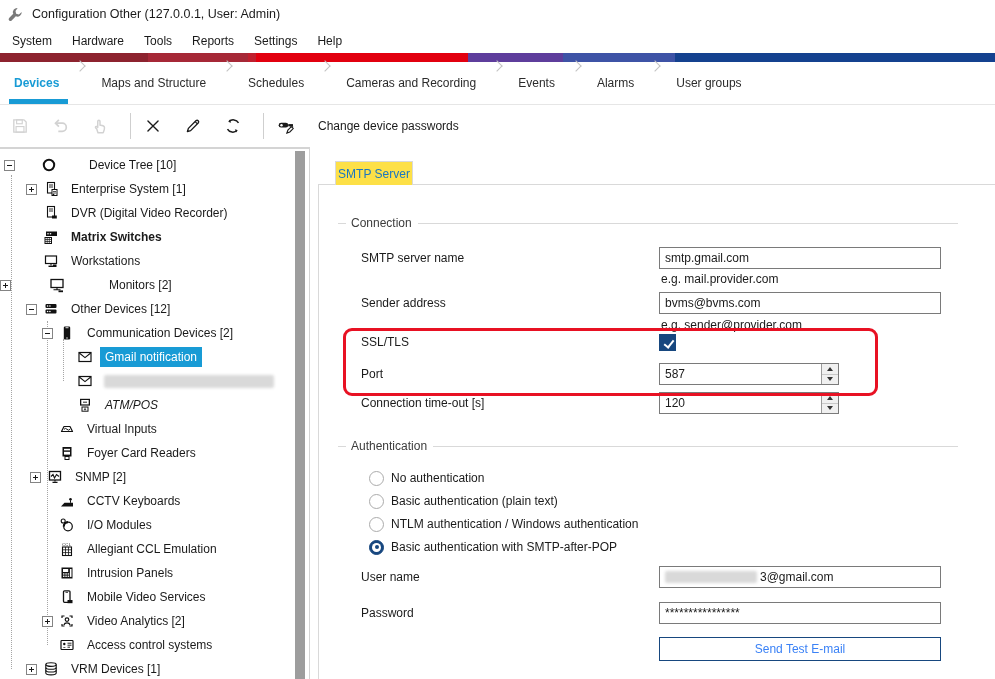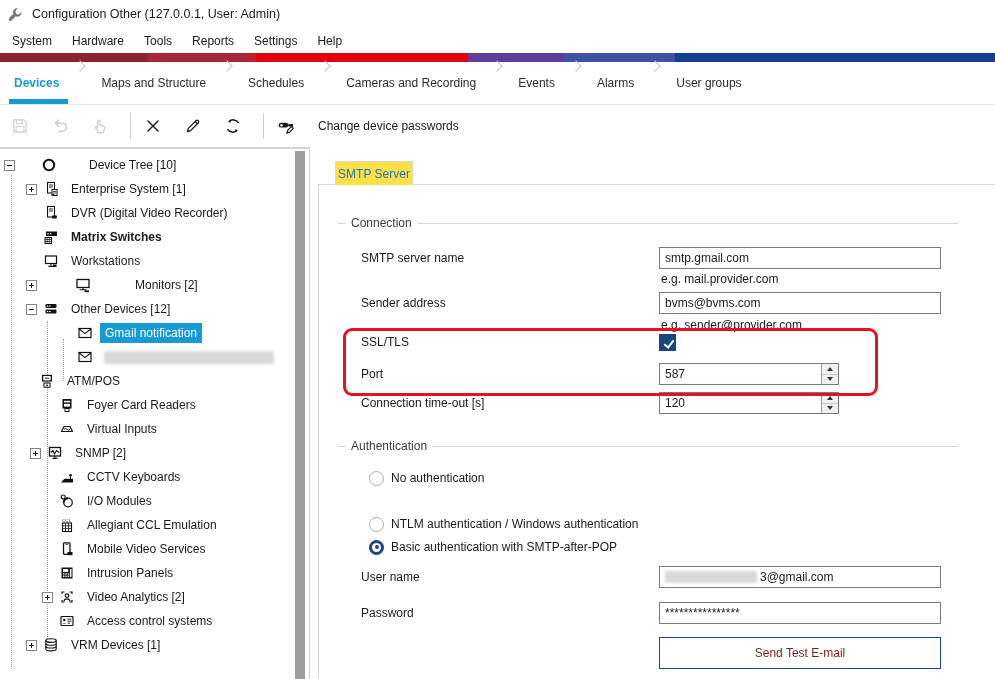--- a/index.html
+++ b/index.html
@@ -66,21 +66,21 @@
   .sb.dn::after{border-top:4px solid #333}
   .checkbox{position:absolute;left:340px;width:17px;height:17px;box-sizing:border-box;border:1px solid #8a8a8a;background:#fff}
   .checkbox.on{background:var(--navy);border-color:var(--navy)}
   .checkbox.on::after{content:"";position:absolute;left:5.5px;top:2.5px;width:4px;height:8px;border:solid #fff;border-width:0 2px 2px 0;transform:rotate(38deg)}
   .annotation{position:absolute;left:24px;top:143px;width:529px;height:62px;border:3px solid var(--red);border-radius:9px;z-index:3;pointer-events:none}
   .auth-row{position:absolute;left:50px;height:16px;display:flex;align-items:center;gap:7px;white-space:nowrap}
   .radio{width:15px;height:15px;border-radius:50%;border:1px solid #ababab;background:#fff;box-sizing:border-box;position:relative;flex:none}
   .radio.on{border-color:var(--navy);background:var(--navy)}
   .radio.on::after{content:"";position:absolute;top:2px;left:2px;right:2px;bottom:2px;border-radius:50%;background:#fff}
   .radio.on::before{content:"";position:absolute;top:4.5px;left:4.5px;right:4.5px;bottom:4.5px;border-radius:50%;background:var(--navy);z-index:1}
-  .send-btn{position:absolute;left:340px;top:452px;width:282px;height:32px;box-sizing:border-box;background:#fff;border:1px solid var(--navy);color:#7f1d1d;display:flex;align-items:center;justify-content:center;cursor:pointer}
+  .send-btn{position:absolute;left:340px;top:452px;width:282px;height:24px;box-sizing:border-box;background:#fff;border:1px solid var(--navy);color:#3b82f6;display:flex;align-items:center;justify-content:center;cursor:pointer}
 </style>
 </head>
 <body style="--accent: #189bd5; --navy: #17477f; --red: #e81123; --linkblue: #1b76bf;">
 
 <div class="titlebar">
   <span class="w-icon">
       <svg viewBox="0 0 16 16" width="17" height="17">
         <path d="M10 1.8a4 4 0 0 0-4.1 5.5L2 11.2a1.7 1.7 0 0 0 2.4 2.4l3.9-3.9a4 4 0 0 0 5.5-4.1L11.2 8 8.6 7.4 8 4.8Z" fill="#7a7a7a"></path>
       </svg>
     </span>
@@ -244,21 +244,21 @@
         <span class="icon">
           <svg viewBox="0 0 16 16" width="16" height="16">
             <rect x="2.5" y="3" width="11" height="7.5" fill="#fff" stroke="#111" stroke-width="1.2"></rect>
             <path d="M8 10.5v2" stroke="#111" stroke-width="1.1"></path>
             <path d="M5.5 13.3h5" stroke="#111" stroke-width="1.4"></path>
             <rect x="10" y="11.5" width="3.5" height="2.5" fill="#111"></rect>
           </svg>
         </span>
         <span class="tlabel">Workstations</span>
       </div>
-      <div class="trow" style="padding-left: 26px; gap: 32px;">
+      <div class="trow" style=" gap: 32px;">
         <div class="exp plus"></div>
         <span class="icon">
           <svg viewBox="0 0 16 16" width="16" height="16">
             <rect x="2" y="2.5" width="12" height="8" fill="#fff" stroke="#111" stroke-width="1.3"></rect>
             <path d="M8 10.5v1.8M4.5 12.8h7" stroke="#111" stroke-width="1.1"></path>
             <rect x="9.5" y="13.4" width="4.5" height="1.8" fill="#111"></rect>
           </svg>
         </span>
         <span class="tlabel">Monitors [2]</span>
       </div>
@@ -269,75 +269,86 @@
             <rect x="2.5" y="3" width="11" height="4" rx="1" fill="#111"></rect>
             <rect x="2.5" y="8.5" width="11" height="4" rx="1" fill="#111"></rect>
             <circle cx="4.6" cy="5" r=".8" fill="#fff"></circle>
             <circle cx="6.9" cy="5" r=".8" fill="#fff"></circle>
             <circle cx="4.6" cy="10.5" r=".8" fill="#fff"></circle>
             <circle cx="6.9" cy="10.5" r=".8" fill="#fff"></circle>
           </svg>
         </span>
         <span class="tlabel">Other Devices [12]</span>
       </div>
+      <div class="trow" style="padding-left: 42px;">
+        <div class="exp"></div>
+        <span class="icon">
+          <svg viewBox="0 0 16 16" width="16" height="16">
+            <rect x="4.8" y="1.5" width="6.4" height="13" rx="1.2" fill="#111"></rect>
+            <rect x="6.5" y="2.3" width="3" height=".9" fill="#fff"></rect>
+            <circle cx="8" cy="13" r=".7" fill="#fff"></circle>
+          </svg>
+        </span>
+        <span class="tlabel">Communication Devices [2]</span>
+      </div>
       <div class="trow" style="padding-left: 60px;">
         <div class="exp noexp"></div>
         <span class="icon">
           <svg viewBox="0 0 16 16" width="16" height="16">
             <rect x="2" y="3.5" width="12" height="9" fill="#fff" stroke="#111" stroke-width="1.2"></rect>
             <path d="M2.3 4 8 8.6 13.7 4" fill="none" stroke="#111" stroke-width="1.1"></path>
           </svg>
         </span>
         <span class="tlabel sel">Gmail notification</span>
       </div>
       <div class="trow" style="padding-left: 60px;">
         <div class="exp noexp"></div>
         <span class="icon">
           <svg viewBox="0 0 16 16" width="16" height="16">
             <rect x="2" y="3.5" width="12" height="9" fill="#fff" stroke="#111" stroke-width="1.2"></rect>
             <path d="M2.3 4 8 8.6 13.7 4" fill="none" stroke="#111" stroke-width="1.1"></path>
           </svg>
         </span>
         <span class="redact tree"></span>
       </div>
-      <div class="trow" style="padding-left: 22px;">
+      <div class="trow" style="padding-left: 60px; font-style: italic;">
         <div class="exp noexp"></div>
         <span class="icon">
           <svg viewBox="0 0 16 16" width="16" height="16">
             <rect x="3" y="1.8" width="10" height="6.8" fill="#111"></rect>
             <rect x="4.3" y="3" width="7.4" height="4.4" fill="#fff"></rect>
             <path d="M6 5.2h4" stroke="#111" stroke-width=".9"></path>
             <rect x="5" y="10" width="6" height="4.2" fill="#fff" stroke="#111" stroke-width="1"></rect>
             <path d="M8 10.6v2.4M7.1 12.2l.9 1 .9-1" fill="none" stroke="#111" stroke-width=".8"></path>
           </svg>
         </span>
         <span class="tlabel">ATM/POS</span>
       </div>
       <div class="trow" style="padding-left: 42px;">
         <div class="exp noexp"></div>
         <span class="icon">
           <svg viewBox="0 0 16 16" width="16" height="16">
+            <path d="M2.5 10.5 5 5.5h6l2.5 5z" fill="#fff" stroke="#111" stroke-width="1.2" stroke-linejoin="round"></path>
+            <path d="M5 8.3q1.5-1.8 3 0t3 0" fill="none" stroke="#111" stroke-width="1"></path>
+          </svg>
+        </span>
+        <span class="tlabel">Virtual Inputs</span>
+      </div>
+      <div class="trow" style="padding-left: 42px;">
+        <div class="exp noexp"></div>
+        <span class="icon">
+          <svg viewBox="0 0 16 16" width="16" height="16">
             <rect x="3.5" y="2" width="9" height="9.5" fill="#111"></rect>
             <rect x="5" y="3.8" width="6" height="1.6" fill="#fff"></rect>
             <rect x="5" y="6.8" width="6" height="2.8" fill="#fff"></rect>
             <rect x="6" y="11.5" width="4" height="3" fill="#fff" stroke="#111" stroke-width="1"></rect>
           </svg>
         </span>
         <span class="tlabel">Foyer Card Readers</span>
       </div>
-      <div class="trow" style="padding-left: 42px;">
-        <div class="exp noexp"></div>
-        <span class="icon">
-          <svg viewBox="0 0 16 16" width="16" height="16">
-            <path d="M2.5 10.5 5 5.5h6l2.5 5z" fill="#fff" stroke="#111" stroke-width="1.2" stroke-linejoin="round"></path>
-            <path d="M5 8.3q1.5-1.8 3 0t3 0" fill="none" stroke="#111" stroke-width="1"></path>
-          </svg>
-        </span>
-        <span class="tlabel">Virtual Inputs</span>
-      </div>
       <div class="trow" style="padding-left: 30px;">
         <div class="exp plus"></div>
         <span class="icon">
           <svg viewBox="0 0 16 16" width="16" height="16">
             <rect x="2.5" y="2.5" width="11" height="8.5" fill="#fff" stroke="#111" stroke-width="1.3"></rect>
             <path d="M4 7.5 6 5.5l1.5 3.5L9.5 5.5 12 7.5" fill="none" stroke="#111" stroke-width="1.1"></path>
             <path d="M8 11v1.6M5.5 13.4h5" stroke="#111" stroke-width="1.1"></path>
           </svg>
         </span>
         <span class="tlabel">SNMP [2]</span>
@@ -368,31 +379,20 @@
       <div class="trow" style="padding-left: 42px;">
         <div class="exp noexp"></div>
         <span class="icon">
           <svg viewBox="0 0 16 16" width="16" height="16">
             <text x="3" y="4.8" font-size="4.2" fill="#111" letter-spacing=".3" font-family="inherit">CCL</text>
             <rect x="3.5" y="6" width="9" height="8.5" fill="#fff" stroke="#111" stroke-width="1.1"></rect>
             <path d="M3.5 8.8h9M3.5 11.6h9M6.5 6v8.5M9.5 6v8.5" stroke="#111" stroke-width=".8"></path>
           </svg>
         </span>
         <span class="tlabel">Allegiant CCL Emulation</span>
-      </div>
-      <div class="trow" style="padding-left: 42px;">
-        <div class="exp noexp"></div>
-        <span class="icon">
-          <svg viewBox="0 0 16 16" width="16" height="16">
-            <rect x="4.5" y="1.8" width="6.5" height="11.5" rx="1" fill="#fff" stroke="#111" stroke-width="1.3"></rect>
-            <path d="M6.5 3.4h2.5" stroke="#111" stroke-width=".8"></path>
-            <rect x="8.5" y="11" width="5" height="3.2" fill="#111"></rect>
-          </svg>
-        </span>
-        <span class="tlabel">Mobile Video Services</span>
       </div>
       <div class="trow" style="padding-left: 42px;">
         <div class="exp noexp"></div>
         <span class="icon">
           <svg viewBox="0 0 16 16" width="16" height="16">
             <rect x="2.5" y="2.5" width="11" height="11" fill="#111"></rect>
             <rect x="4" y="4" width="5.2" height="3" fill="#fff"></rect>
             <g fill="#fff">
               <rect x="4" y="8.3" width="1.5" height="1.3"></rect>
               <rect x="6.3" y="8.3" width="1.5" height="1.3"></rect>
@@ -400,20 +400,31 @@
               <rect x="4" y="10.6" width="1.5" height="1.3"></rect>
               <rect x="6.3" y="10.6" width="1.5" height="1.3"></rect>
               <rect x="8.6" y="10.6" width="1.5" height="1.3"></rect>
               <rect x="10.9" y="4" width="1.6" height="7.9"></rect>
             </g>
           </svg>
         </span>
         <span class="tlabel">Intrusion Panels</span>
       </div>
       <div class="trow" style="padding-left: 42px;">
+        <div class="exp noexp"></div>
+        <span class="icon">
+          <svg viewBox="0 0 16 16" width="16" height="16">
+            <rect x="4.5" y="1.8" width="6.5" height="11.5" rx="1" fill="#fff" stroke="#111" stroke-width="1.3"></rect>
+            <path d="M6.5 3.4h2.5" stroke="#111" stroke-width=".8"></path>
+            <rect x="8.5" y="11" width="5" height="3.2" fill="#111"></rect>
+          </svg>
+        </span>
+        <span class="tlabel">Mobile Video Services</span>
+      </div>
+      <div class="trow" style="padding-left: 42px;">
         <div class="exp plus"></div>
         <span class="icon">
           <svg viewBox="0 0 16 16" width="16" height="16">
             <path d="M3 5V3h2.5M13 5V3h-2.5M3 11v2h2.5M13 11v2h-2.5" fill="none" stroke="#111" stroke-width="1.2"></path>
             <circle cx="8" cy="6.6" r="1.8" fill="none" stroke="#111" stroke-width="1.2"></circle>
             <path d="M4.9 12a3.2 2.7 0 0 1 6.2 0" fill="none" stroke="#111" stroke-width="1.2"></path>
           </svg>
         </span>
         <span class="tlabel">Video Analytics [2]</span>
       </div>
@@ -501,20 +512,24 @@
     <div class="flabel" style="top:417px">Password</div>
     <div class="tinput" style="top:417px">****************</div>
 
     <div class="send-btn">
       <span>Send Test E-mail</span>
     </div>
   <div class="auth-row" style="top: 285px;">
         <span class="radio"></span>
         <span class="rlabel">No authentication</span>
       </div>
+      <div class="auth-row" style="top: 308px;">
+        <span class="radio"></span>
+        <span class="rlabel">Basic authentication (plain text)</span>
+      </div>
       <div class="auth-row" style="top: 331px;">
         <span class="radio"></span>
         <span class="rlabel">NTLM authentication / Windows authentication</span>
       </div>
       <div class="auth-row" style="top: 354px;">
         <span class="radio on"></span>
         <span class="rlabel">Basic authentication with SMTP-after-POP</span>
       </div>
     </div>
 </div>

